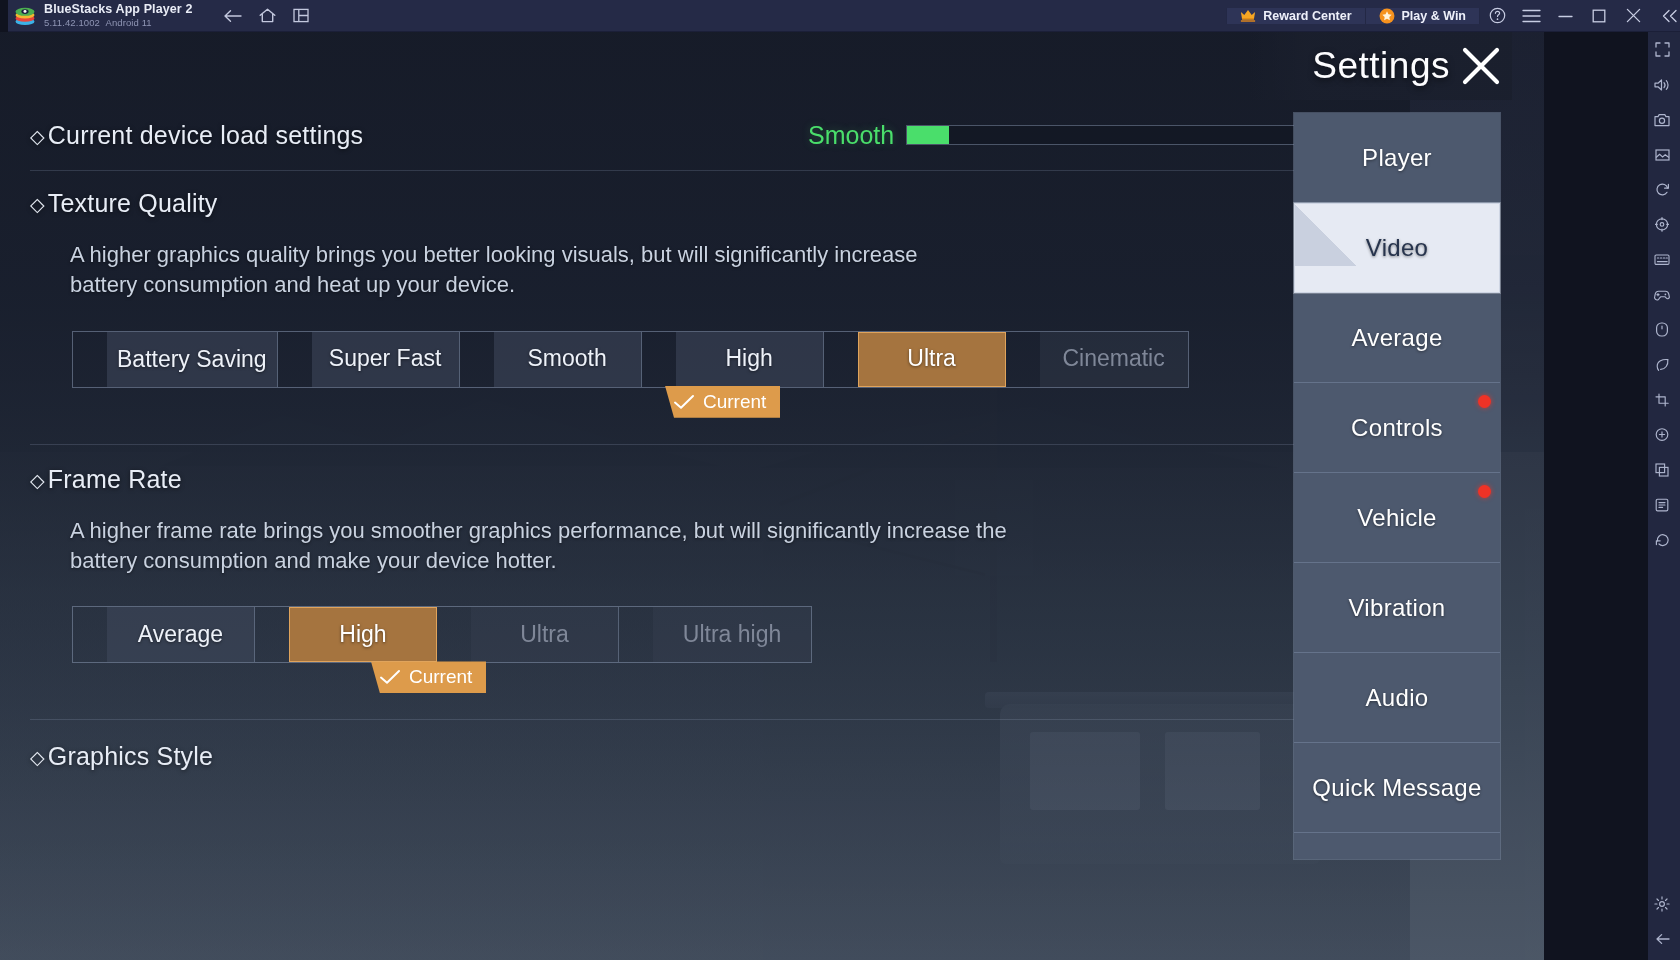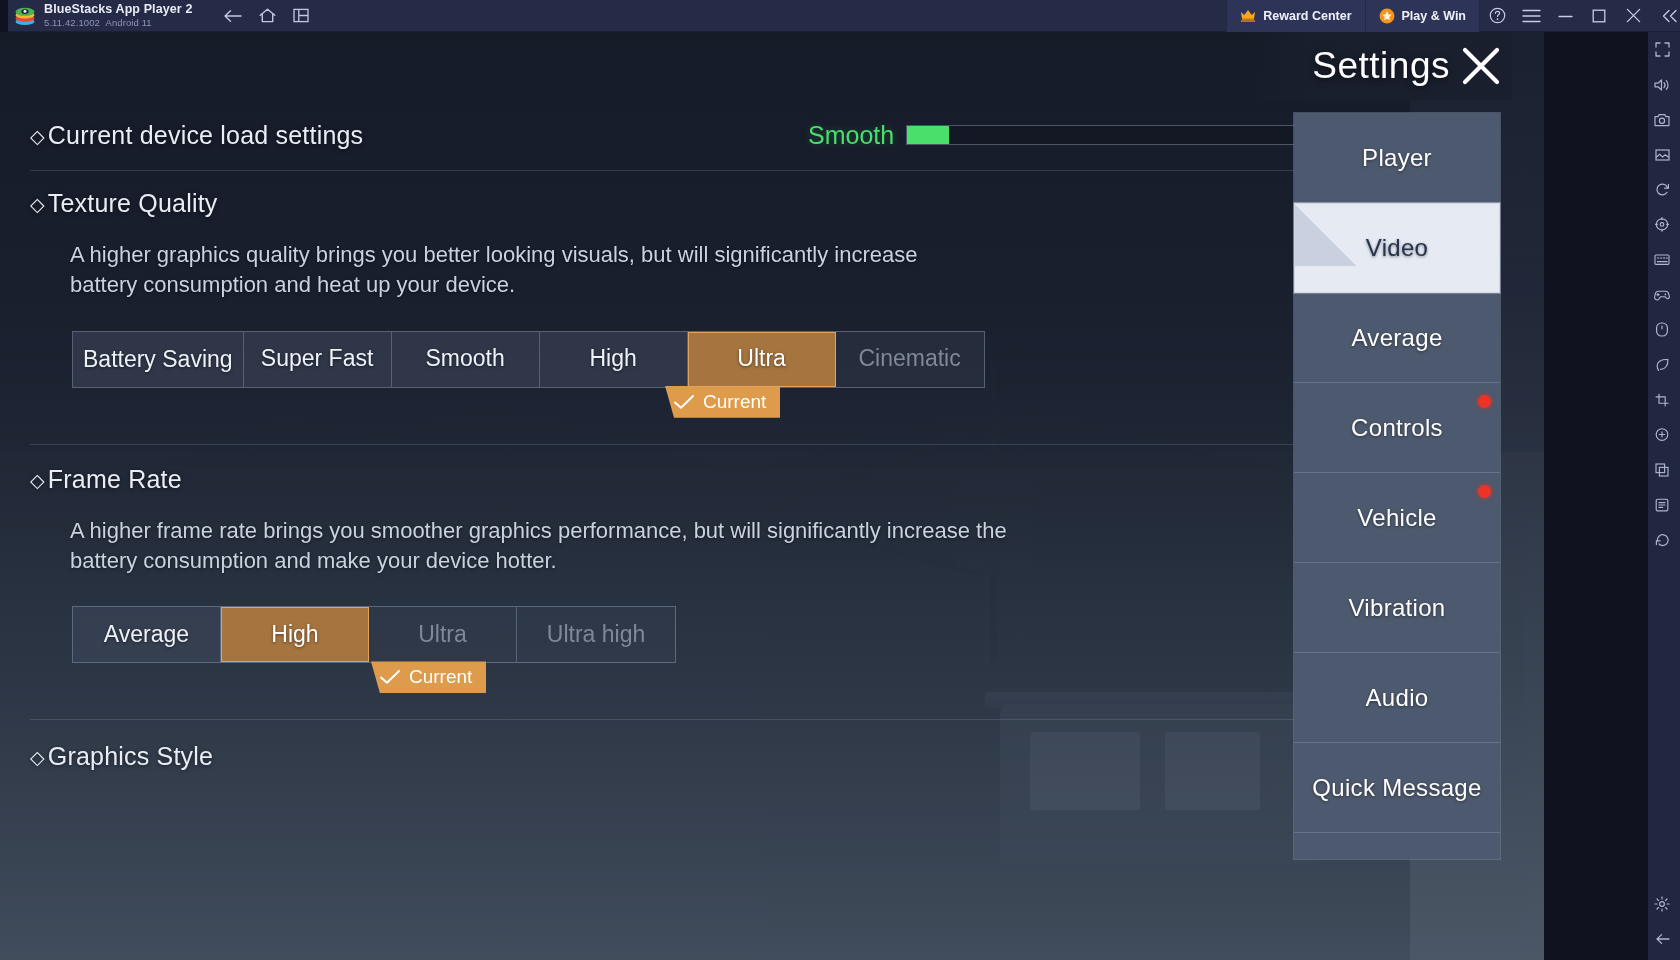--- a/index.html
+++ b/index.html
@@ -25,21 +25,21 @@
   .bs-sub { font-size: 9.5px; color: #8f95b4; margin-top: 1px; letter-spacing: .1px; }
   .nav-icons { display: flex; align-items: center; gap: 4px; margin-left: 26px; }
   .nav-btn {
     width: 30px; height: 26px; display: flex; align-items: center; justify-content: center;
     color: #c3c8de; border-radius: 3px;
   }
   .nav-btn svg { display:block; }
   .tb-spacer { flex: 1; }
   .tb-right { display: flex; align-items: center; height: 32px; }
   .promo-btn {
-    display: flex; align-items: center; gap: 7px; height: 32px; padding: 0 13px;
+    display: flex; align-items: center; gap: 7px; height: 16px; padding: 0 13px;
     background: #2e3457; color: #eef0fa; font-size: 12.5px; font-weight: 600;
     border-right: 1px solid #232845;
   }
   .promo-btn:first-child { border-left: 1px solid #232845; }
   .crown { width:16px; height:13px; display:block; }
   .star-badge { width: 16px; height: 16px; display: block; }
   .win-btn {
     width: 34px; height: 32px; display: flex; align-items: center; justify-content: center;
     color: #c8cde3;
   }
@@ -157,20 +157,21 @@
     width: max-content;
   }
   .opt {
     position: relative; height: 55px; min-width: 148px;
     display:flex; align-items:center; justify-content:center; text-align:center;
     font-size: 23px; color: #eef2f9; line-height: 1.12;
     background: rgba(63,73,92,.55);
     border-right: 1px solid rgba(135,150,175,.45);
     padding: 0 10px;
     text-shadow: 0 1px 3px rgba(0,0,0,.5);
+    margin-left: 34px;
   }
   .opt:last-child { border-right: none; }
   .opt.disabled { color: #7f8798; background: rgba(58,67,84,.35); text-shadow:none; }
   .opt.selected {
     background: #a5743f; color: #ffffff;
     border: 1px solid #e0a45c; z-index: 3;
   }
   .opt.two-line { line-height: 1.08; }
   .current-badge {
     position: absolute; top: 55px;

